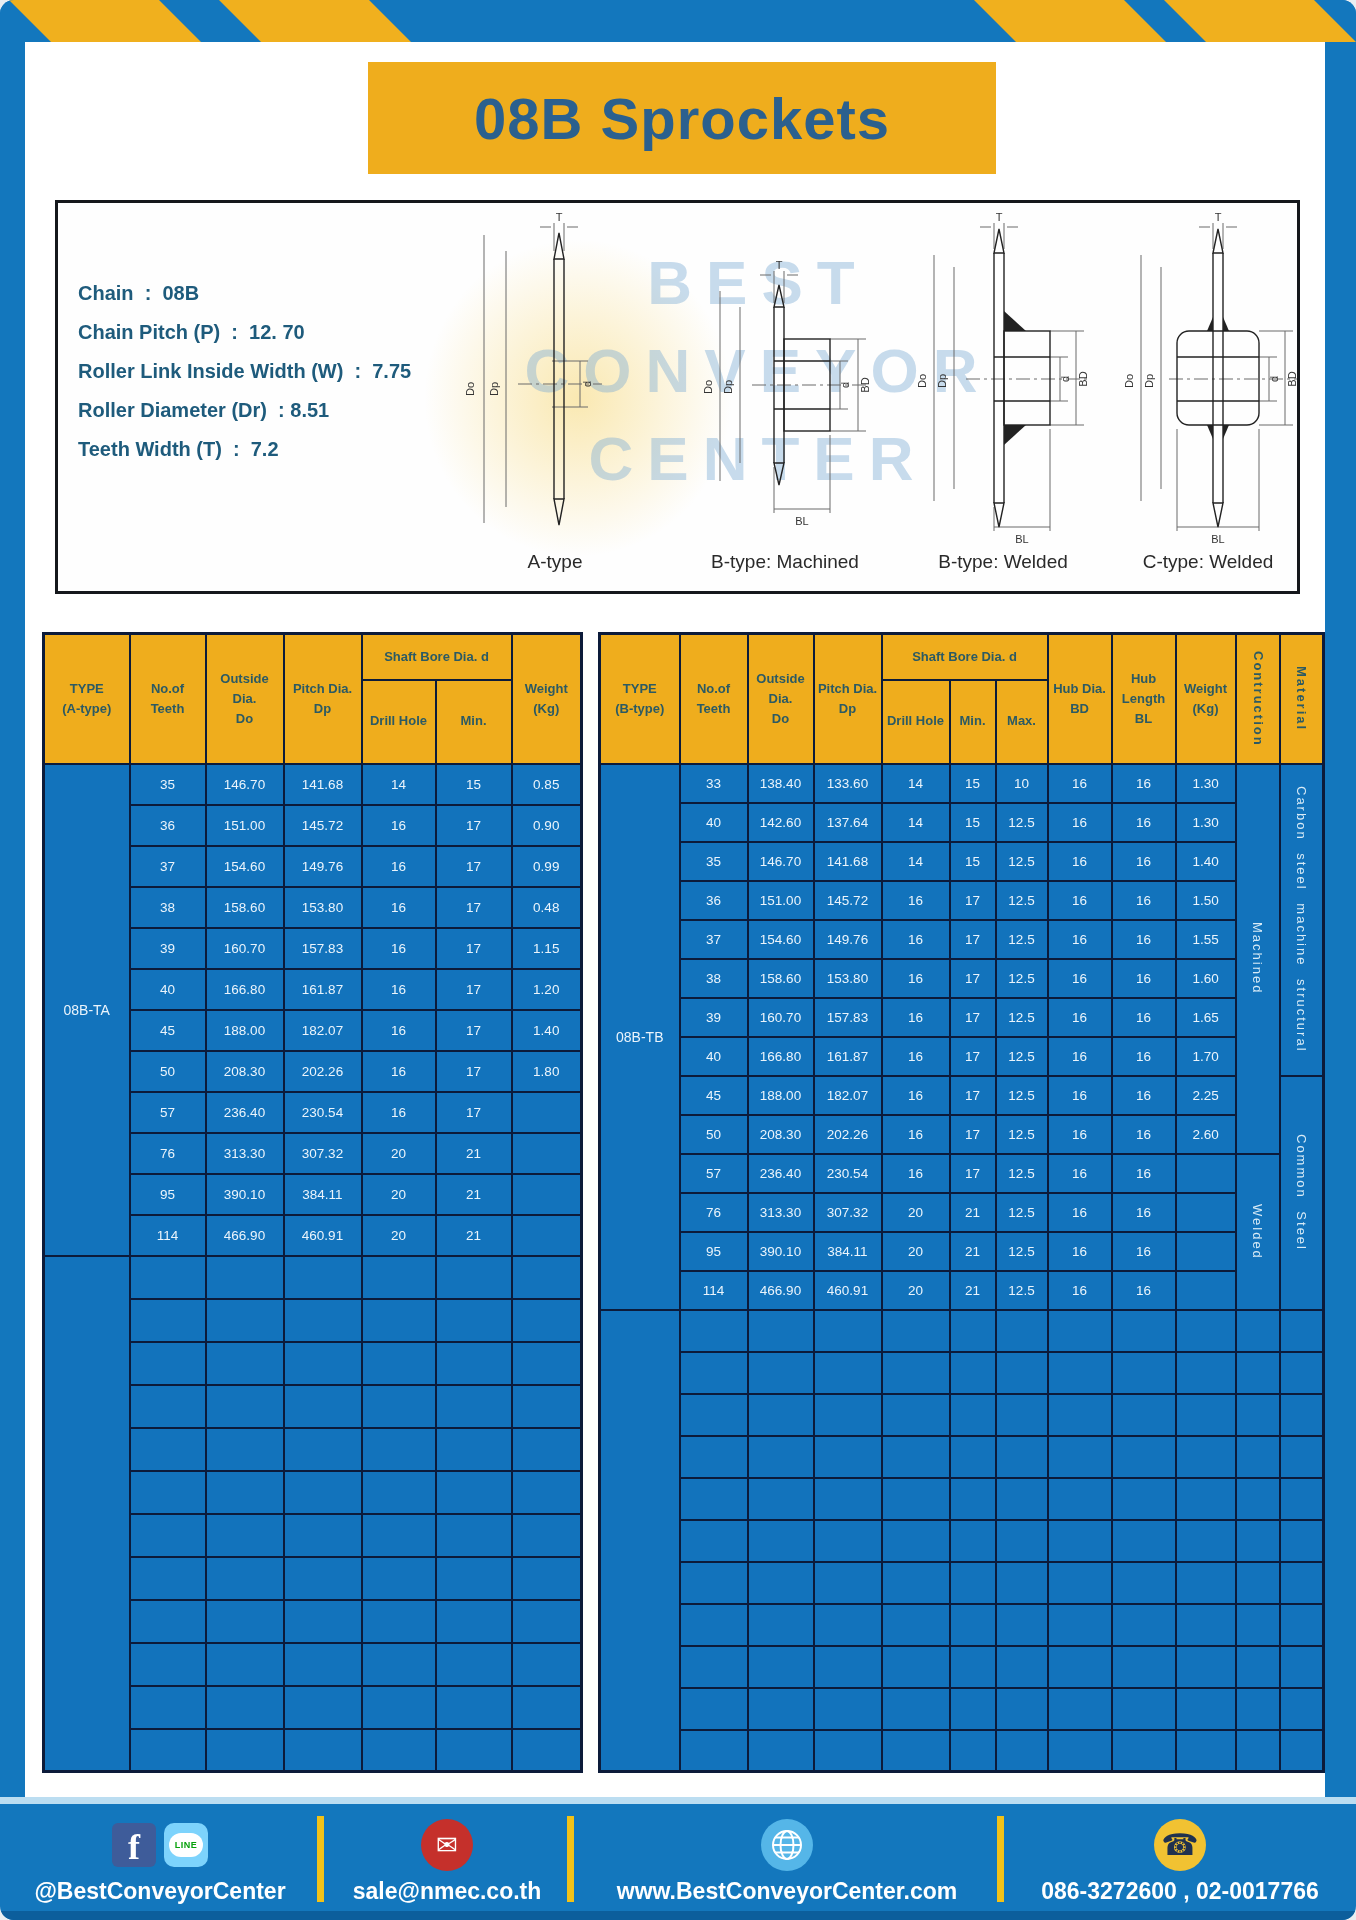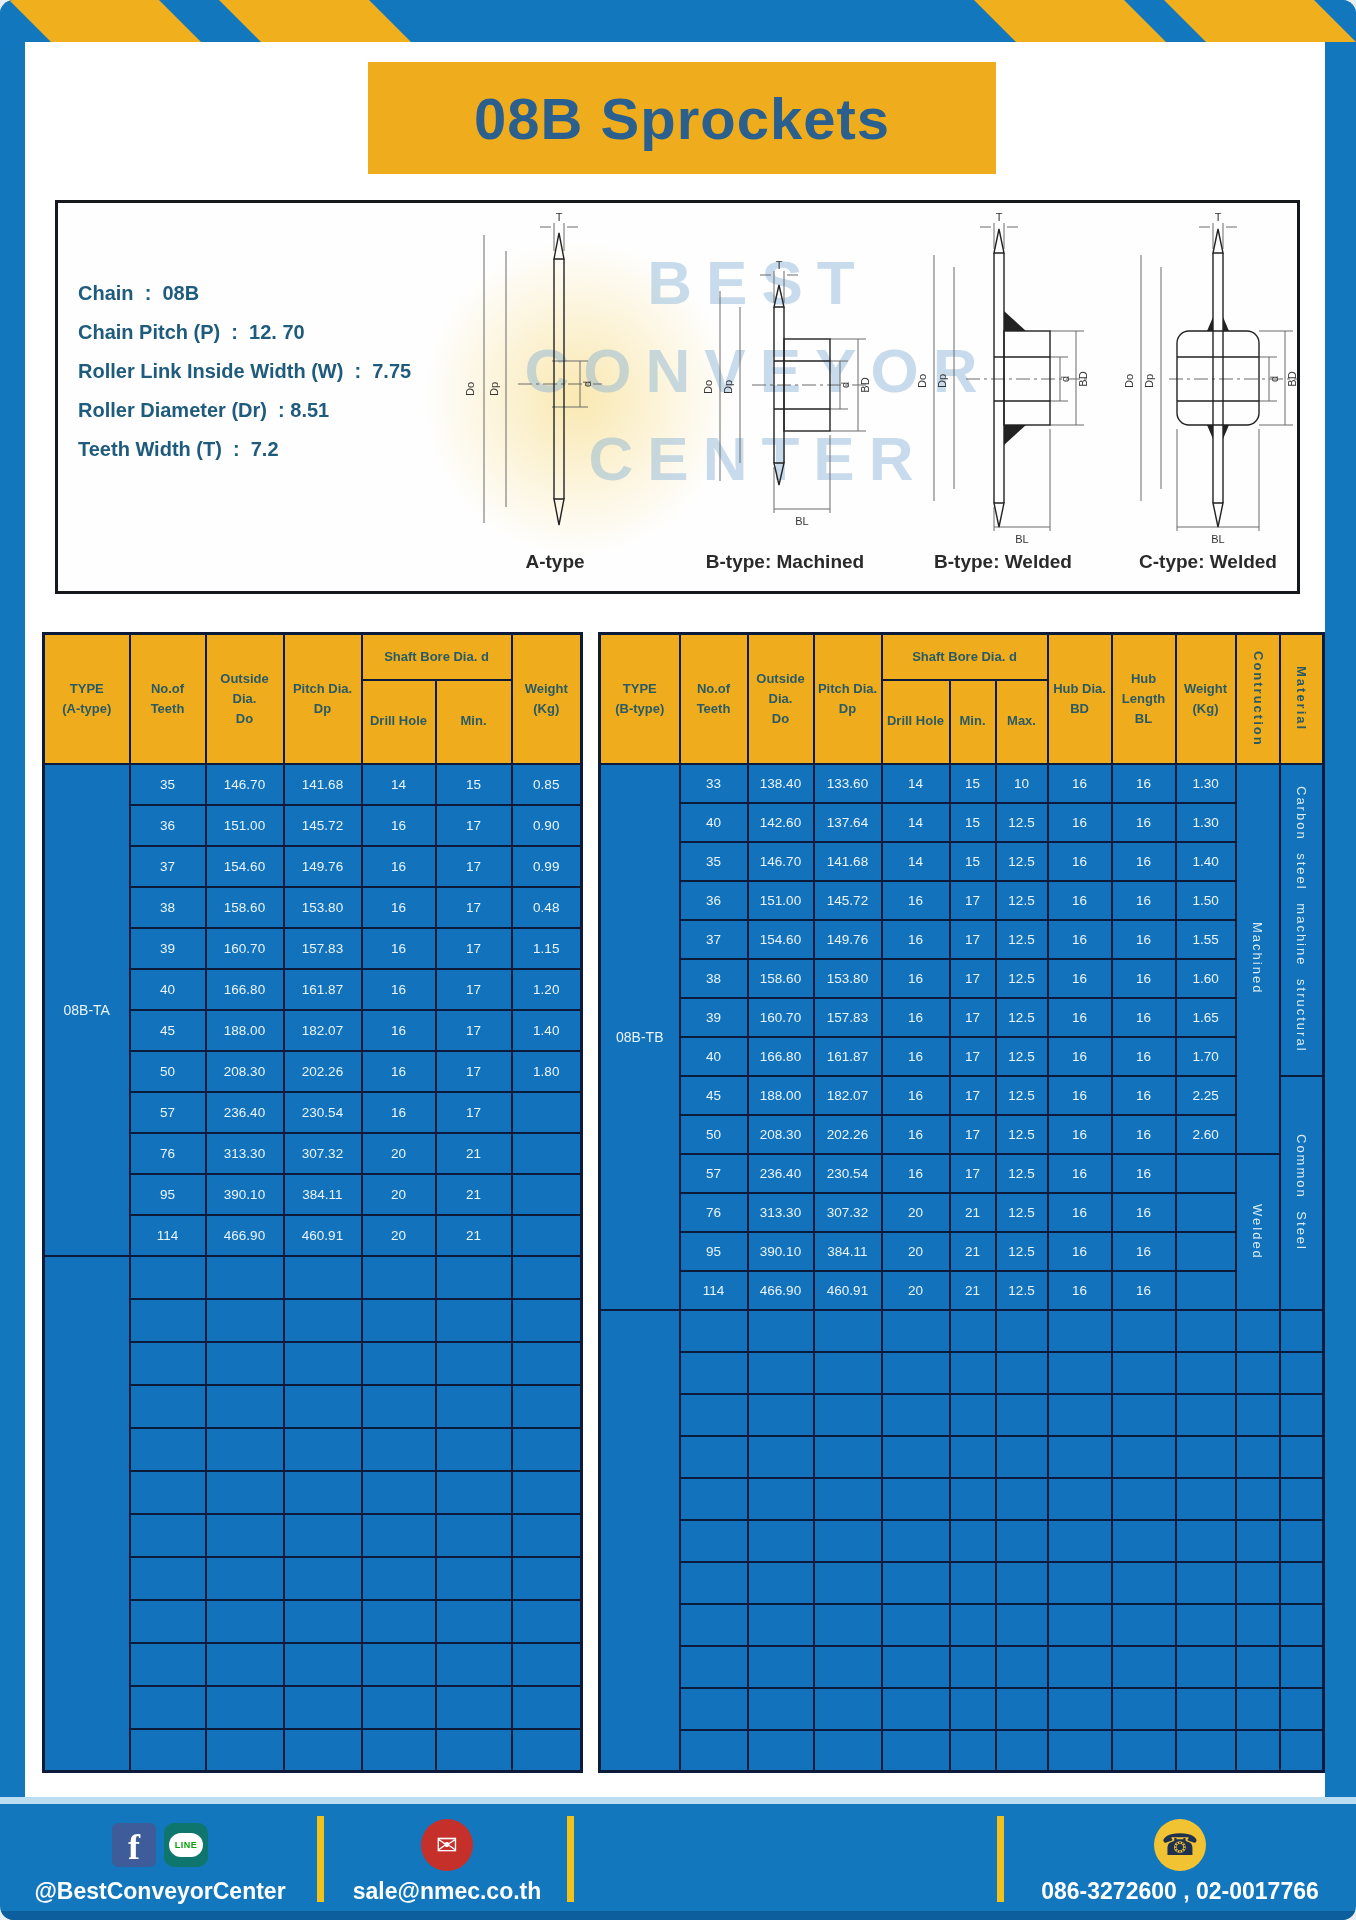--- a/index.html
+++ b/index.html
@@ -17,21 +17,21 @@
   .title-box{position:absolute;left:368px;top:62px;width:628px;height:112px;background:#EFAD1D;
              display:flex;align-items:center;justify-content:center;}
   .title-box h1{margin:0;font-size:58px;font-weight:bold;color:#2B608E;letter-spacing:1px;}
 
   
   .diagram-panel{position:absolute;left:55px;top:200px;width:1245px;height:394px;background:#fefefe;
                  border:3px solid #15181c;box-sizing:border-box;}
   .specs{position:absolute;left:20px;top:62px;margin-top:9px;}
   .spec-line{font-size:20px;font-weight:bold;color:#1E5B7C;line-height:39px;white-space:pre;}
   .draw{position:absolute;top:8px;}
-  .caption{position:absolute;top:348px;width:190px;text-align:center;font-size:19px;color:#2a2a2a;font-weight:bold;}
+  .caption{position:absolute;top:348px;width:190px;text-align:center;font-size:19px;color:#2a2a2a;}
   .wm-blob{position:absolute;left:360px;top:30px;width:320px;height:330px;pointer-events:none;
            background:radial-gradient(ellipse at center, rgba(243,197,52,0.38), rgba(243,197,52,0) 68%);}
   .wm-text{position:absolute;left:440px;top:36px;width:520px;text-align:center;pointer-events:none;
            font-weight:bold;font-size:62px;line-height:88px;letter-spacing:14px;color:rgba(125,172,212,0.42);}
 
   
   .spec-table{position:absolute;border-collapse:collapse;table-layout:fixed;background:#1273BC;
               border:3px solid #0C1B3A;}
   .spec-table th,.spec-table td{border:2px solid #0C1B3A;text-align:center;vertical-align:middle;
               padding:0;overflow:hidden;}
@@ -54,21 +54,21 @@
   
   .footer-sep{position:absolute;left:0;top:1797px;width:1356px;height:7px;background:#BBDDF1;z-index:6;}
   .footer{position:absolute;left:0;top:1804px;width:1356px;height:116px;background:#1377BD;z-index:6;}
   .footer-strip{position:absolute;left:0;top:1911px;width:1356px;height:9px;background:#0C5E9C;z-index:7;}
   .fsec{position:absolute;top:0;height:107px;display:flex;flex-direction:column;align-items:center;justify-content:flex-start;}
   .ficons{display:flex;gap:8px;align-items:center;height:62px;padding-top:10px;box-sizing:content-box;}
   .flabel{font-size:23px;font-weight:bold;color:#ffffff;white-space:nowrap;margin-top:2px;}
   .fdiv{position:absolute;top:12px;width:7px;height:86px;background:#F2C218;}
   .fb-icon{width:44px;height:44px;background:#3E5C9A;border-radius:6px;display:flex;align-items:flex-end;justify-content:center;}
   .fb-icon span{color:#fff;font-size:36px;font-weight:bold;line-height:40px;font-family:"Liberation Serif",serif;}
-  .line-icon{width:44px;height:44px;background:#0f766e;border-radius:10px;display:flex;align-items:center;justify-content:center;}
+  .line-icon{width:44px;height:44px;background:#7dd3fc;border-radius:10px;display:flex;align-items:center;justify-content:center;}
   .line-bubble{width:34px;height:24px;background:#fff;border-radius:12px;display:flex;align-items:center;justify-content:center;}
   .line-bubble span{color:#06a10b;font-size:9px;font-weight:bold;letter-spacing:0.5px;}
   .round-icon{width:52px;height:52px;border-radius:50%;display:flex;align-items:center;justify-content:center;}
   .mail-icon{background:#C5302B;}
   .mail-icon span{color:#fff;font-size:26px;line-height:1;}
   .globe-icon{background:#55B6E8;}
   .phone-icon{background:#F1C232;}
   .phone-icon span{color:#20314f;font-size:30px;line-height:1;}
 </style>
 </head>
@@ -866,20 +866,36 @@
     <div class="fdiv" style="left:317px"></div>
     <div class="fsec" style="left:324px;width:246px">
       <div class="ficons">
         <div class="round-icon mail-icon">
             <span>✉</span>
           </div>
       </div>
       <div class="flabel">sale@nmec.co.th</div>
     </div>
     <div class="fdiv" style="left:567px"></div>
+    <div class="fsec" style="left:574px;width:426px">
+      <div class="ficons">
+        <div class="round-icon globe-icon">
+          <svg width="36" height="36" viewBox="0 0 36 36">
+            <g stroke="#ffffff" stroke-width="2" fill="none">
+              <circle cx="18" cy="18" r="14"></circle>
+              <ellipse cx="18" cy="18" rx="6.5" ry="14"></ellipse>
+              <line x1="4" y1="18" x2="32" y2="18"></line>
+              <line x1="6" y1="10.5" x2="30" y2="10.5"></line>
+              <line x1="6" y1="25.5" x2="30" y2="25.5"></line>
+            </g>
+          </svg>
+        </div>
+      </div>
+      <div class="flabel">www.BestConveyorCenter.com</div>
+    </div>
     <div class="fdiv" style="left:997px"></div>
     <div class="fsec" style="left:1004px;width:352px">
       <div class="ficons">
         <div class="round-icon phone-icon">
             <span>☎</span>
           </div>
       </div>
       <div class="flabel">086-3272600 , 02-0017766</div>
     </div>
   </div>

